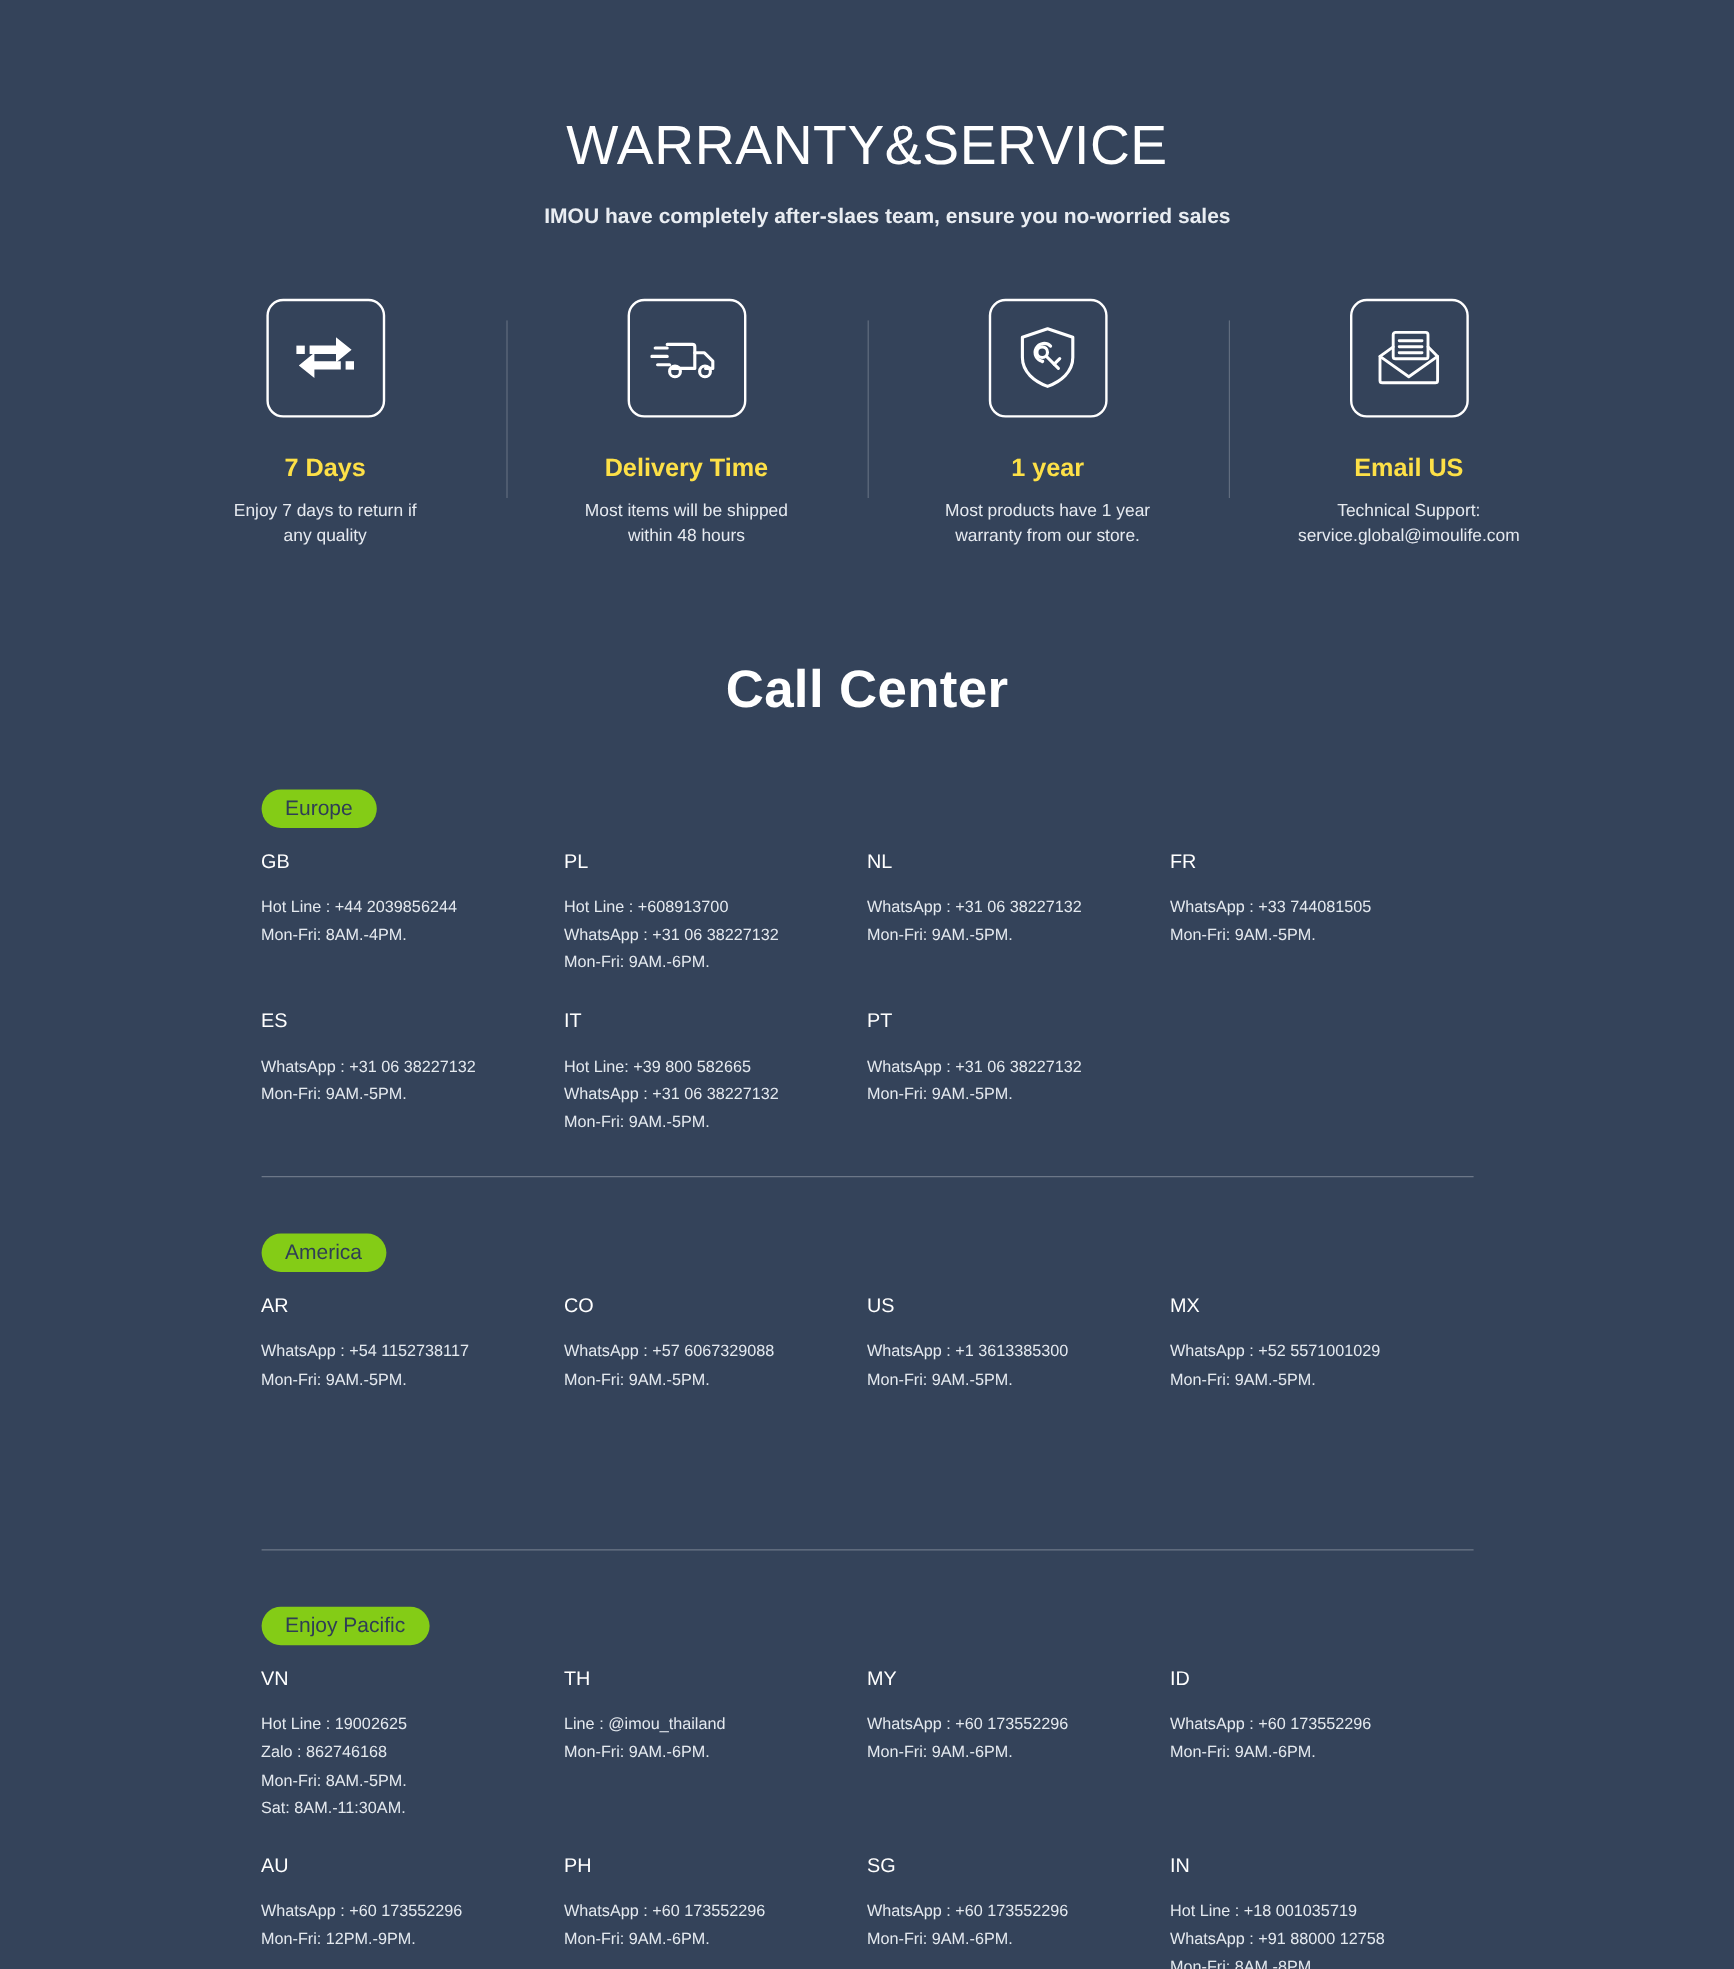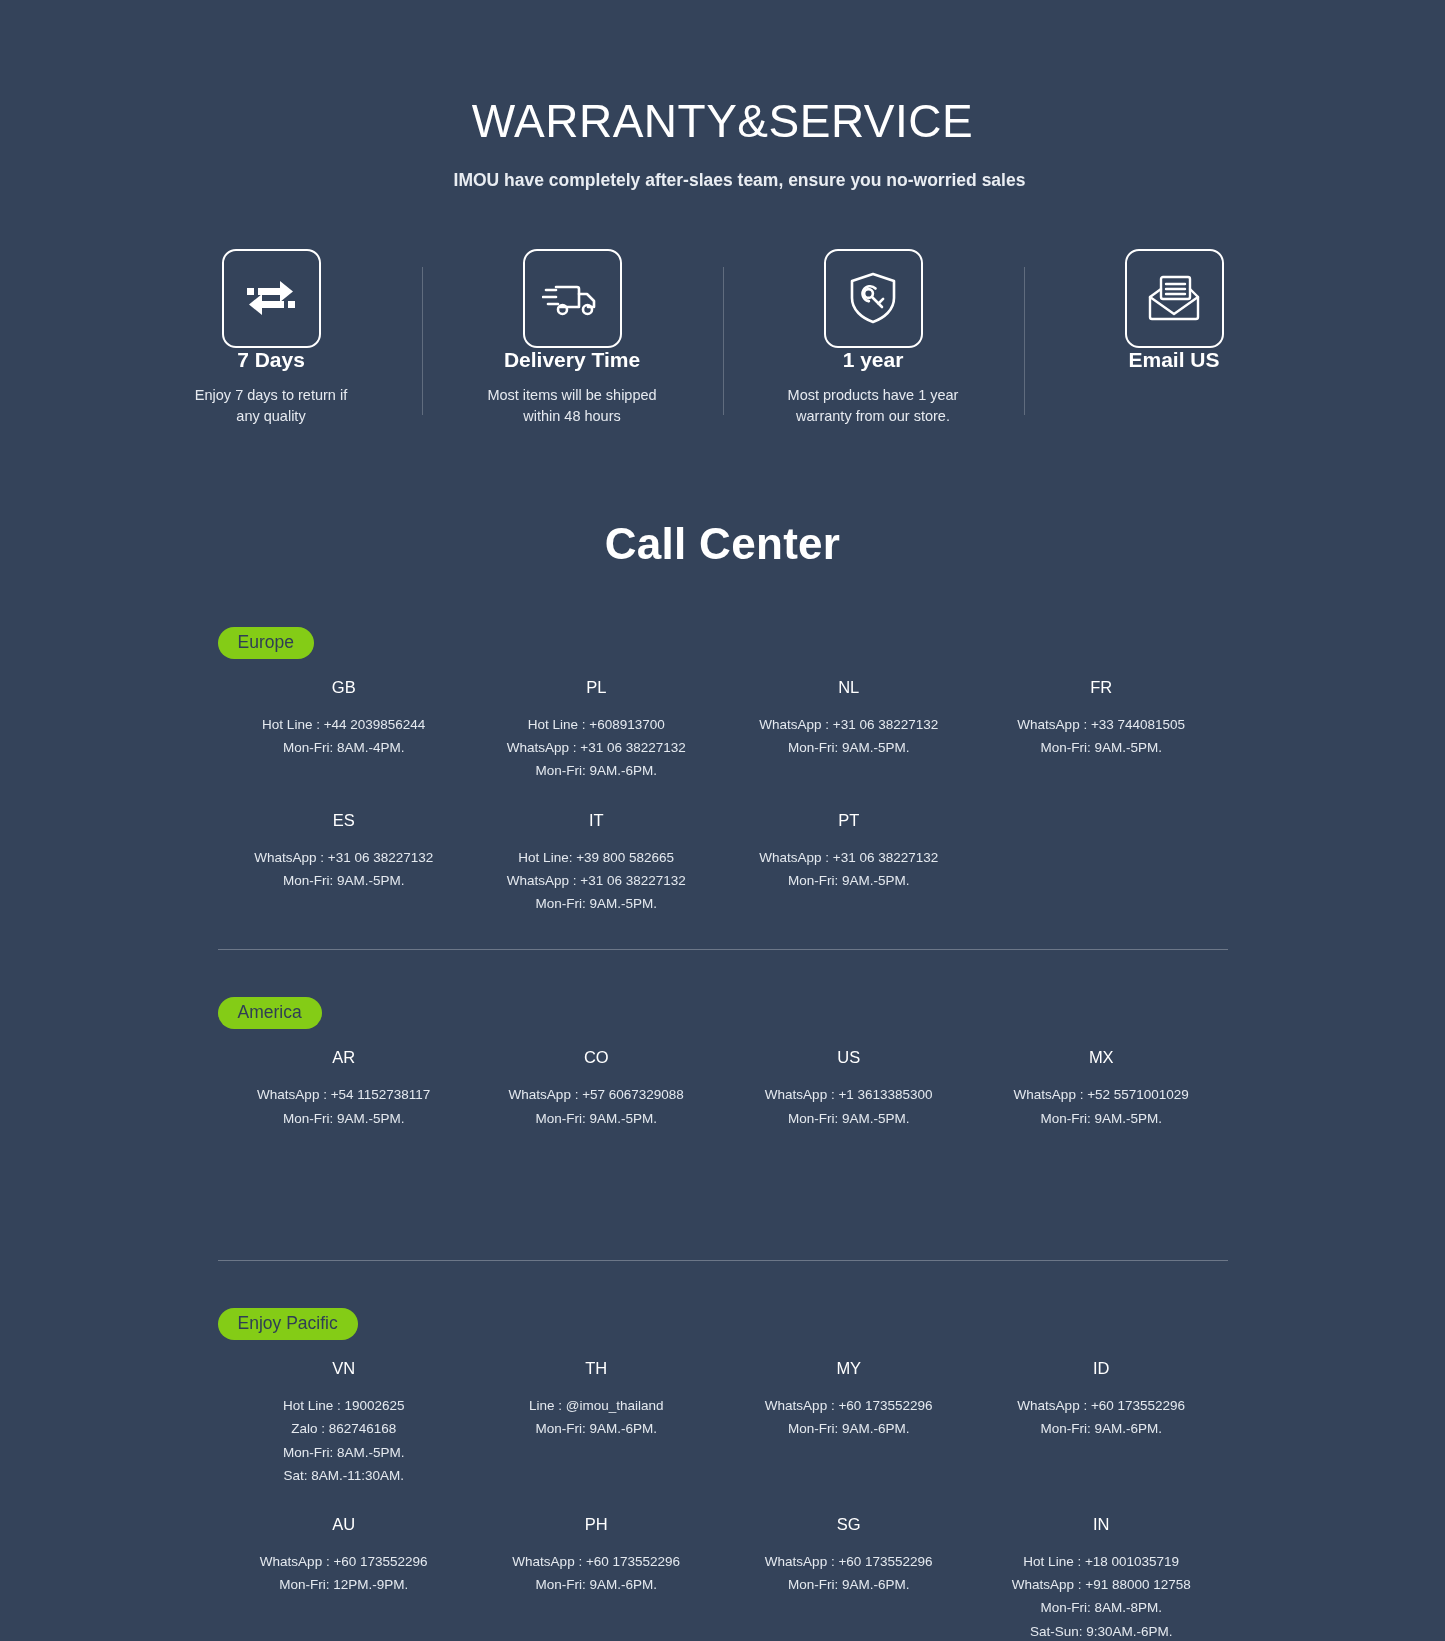--- a/index.html
+++ b/index.html
@@ -62,23 +62,24 @@
     height: 99px;
     margin: 0 auto;
     border: 2px solid #ffffff;
     border-radius: 14px;
     display: flex;
     align-items: center;
     justify-content: center;
   }
   .icon-box svg { display: block; }
   .feature-title {
+    margin-top: 31px;
     font-size: 21px;
     font-weight: 700;
-    color: #ffffff;
+    color: #fde047;
   }
   .feature-desc {
     margin-top: 13px;
     font-size: 14.5px;
     line-height: 1.45;
     color: #e6eaf0;
     font-weight: 400;
   }
   .feature-desc span { display: block; }
 
@@ -107,21 +108,21 @@
     font-weight: 400;
     line-height: 1.1;
   }
   .grid {
     margin-top: 19px;
     display: grid;
     grid-template-columns: repeat(4, 1fr);
     column-gap: 0px;
     row-gap: 0px;
   }
-  .entry { padding-bottom: 28px; min-height: 96px; text-align: center; }
+  .entry { padding-bottom: 28px; min-height: 96px; }
   .entry-code {
     font-size: 16.5px;
     font-weight: 400;
     color: #ffffff;
     margin-bottom: 16px;
   }
   .entry-line {
     font-size: 13.5px;
     line-height: 1.72;
     color: #e4e9ef;
@@ -196,20 +197,24 @@
     <div class="feature">
       <div class="icon-box">
         <svg width="56" height="50" viewBox="0 0 56 50" fill="none" stroke="#ffffff" stroke-width="2.4" stroke-linecap="round" stroke-linejoin="round">
           <rect x="15" y="4" width="29" height="22" rx="2"></rect>
           <path d="M20 11 h19 M20 16 h19 M20 21 h19"></path>
           <path d="M15 16 L4 24 v20 a2 2 0 0 0 2 2 h44 a2 2 0 0 0 2 -2 V24 L44 16"></path>
           <path d="M4 24 L28 41 L52 24"></path>
         </svg>
       </div>
       <div class="feature-title">Email US</div>
+      <div class="feature-desc">
+        <span>Technical Support:</span>
+        <span>service.global@imoulife.com</span>
+      </div>
     </div>
 
   </div>
 
   <h2 class="callcenter-title">Call Center</h2>
 
   <div class="regions">
 
     <div class="region">
       <div class="region-pill">Europe</div>

